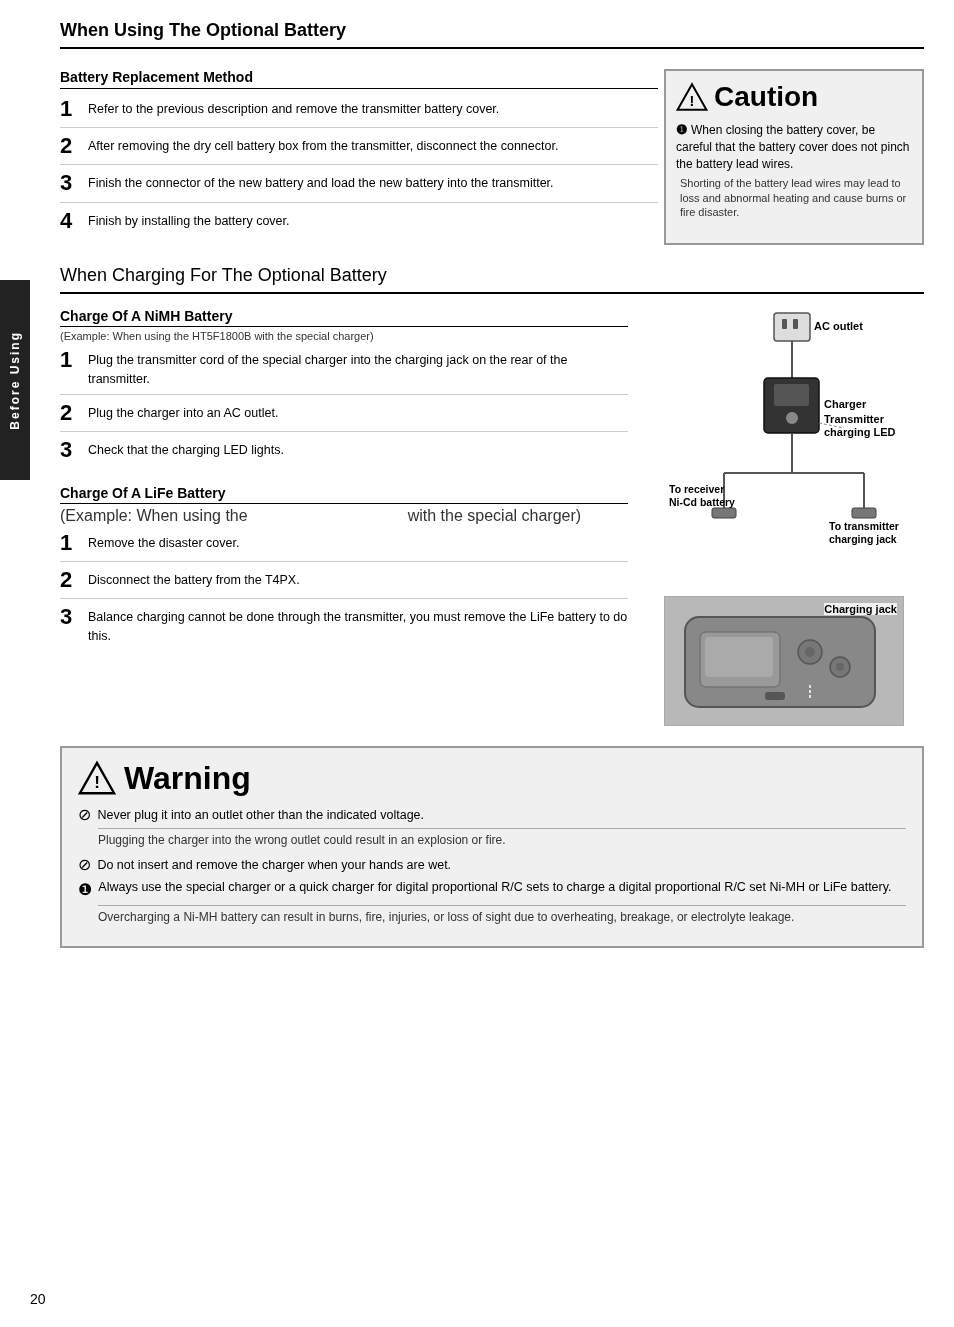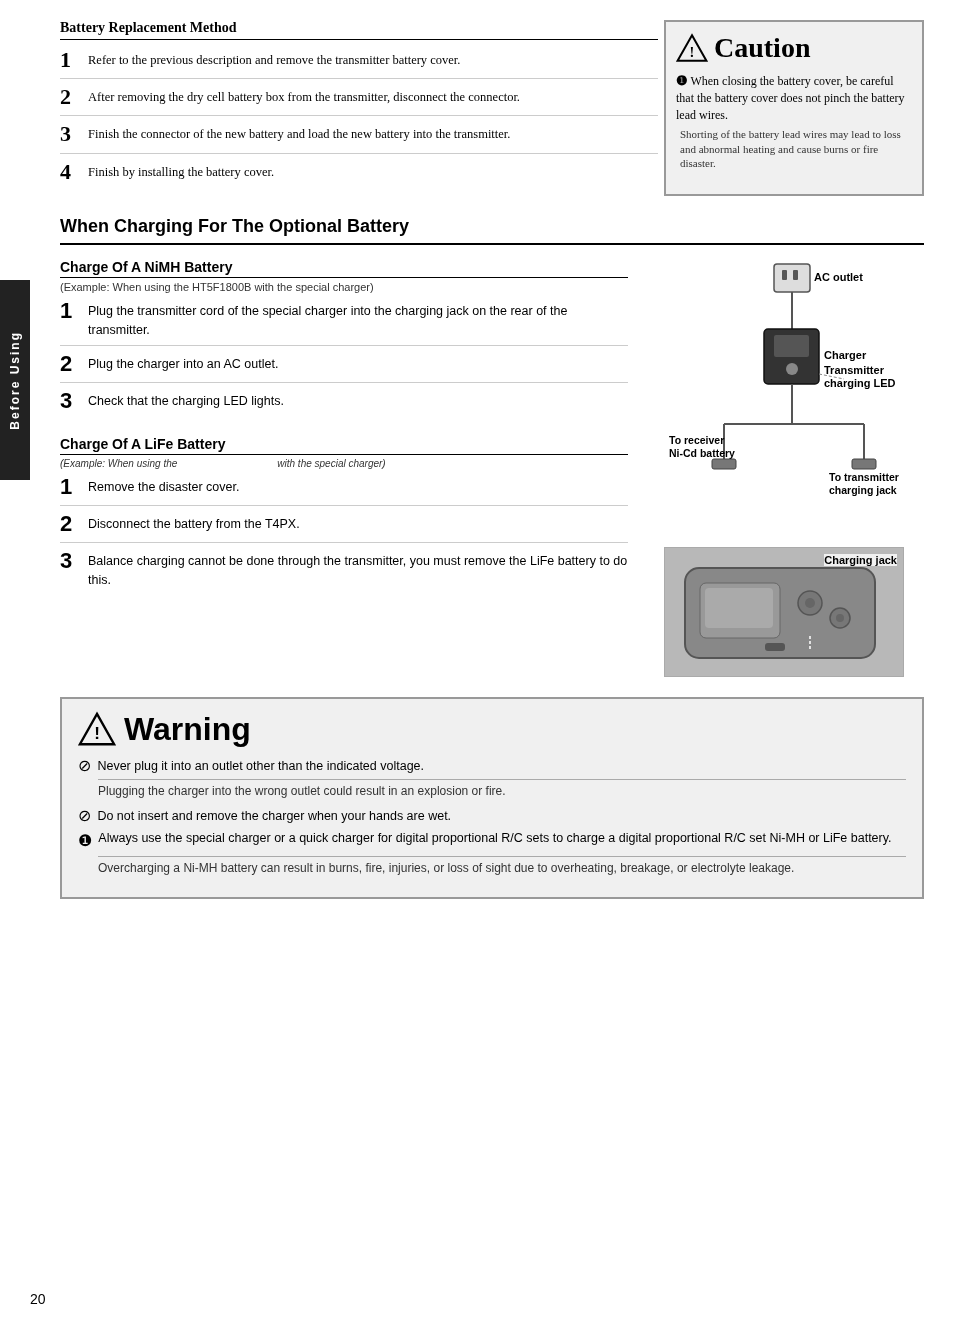--- a/index.html
+++ b/index.html
@@ -64,21 +64,20 @@
       border-bottom: 2px solid #000;
       padding-bottom: 6px;
       margin-bottom: 20px;
     }
 
     
     .battery-replacement-area {
       display: flex;
       gap: 6px;
       margin-bottom: 20px;
-      font-family: Liberation Serif, serif;
     }
 
     .battery-steps {
       flex: 1;
     }
 
     .subsection-title {
       font-size: 14px;
       font-weight: bold;
       border-bottom: 1px solid #000;
@@ -152,21 +151,21 @@
       font-size: 13px;
     }
 
     
     .charging-section {
       margin-top: 10px;
     }
 
     .section-title-charging {
       font-size: 18px;
-      font-weight: bold;
+      font-weight: normal;
       border-bottom: 2px solid #000;
       padding-bottom: 6px;
       margin-bottom: 14px;
     }
 
     .charging-content {
       display: flex;
       gap: 36px;
     }
 
@@ -267,39 +266,39 @@
     .charging-jack-label {
       position: absolute;
       top: 6px;
       right: 6px;
       font-size: 11px;
       font-weight: bold;
       background: rgba(255,255,255,0.8);
     }
 
     .life-example-text {
-      font-size: 10px;
+      font-size: 16px;
       color: #333;
       margin-bottom: 6px;
-      font-style: italic;
     }
   </style>
 </head>
 <body>
 
 <div class="page-container">
 
   <div class="side-tab">
     <span class="side-tab-text">Before Using</span>
   </div>
 
   <div class="page-number">20</div>
 
   <div class="main-content">
 
+    <div class="section-title-top">When Using The Optional Battery</div>
 
     <div class="battery-replacement-area">
 
       <div class="battery-steps">
         <div class="subsection-title">Battery Replacement Method</div>
 
         <div class="step">
           <span class="step-number">1</span>
           <span class="step-text">Refer to the previous description and remove the transmitter battery cover.</span>
         </div>

